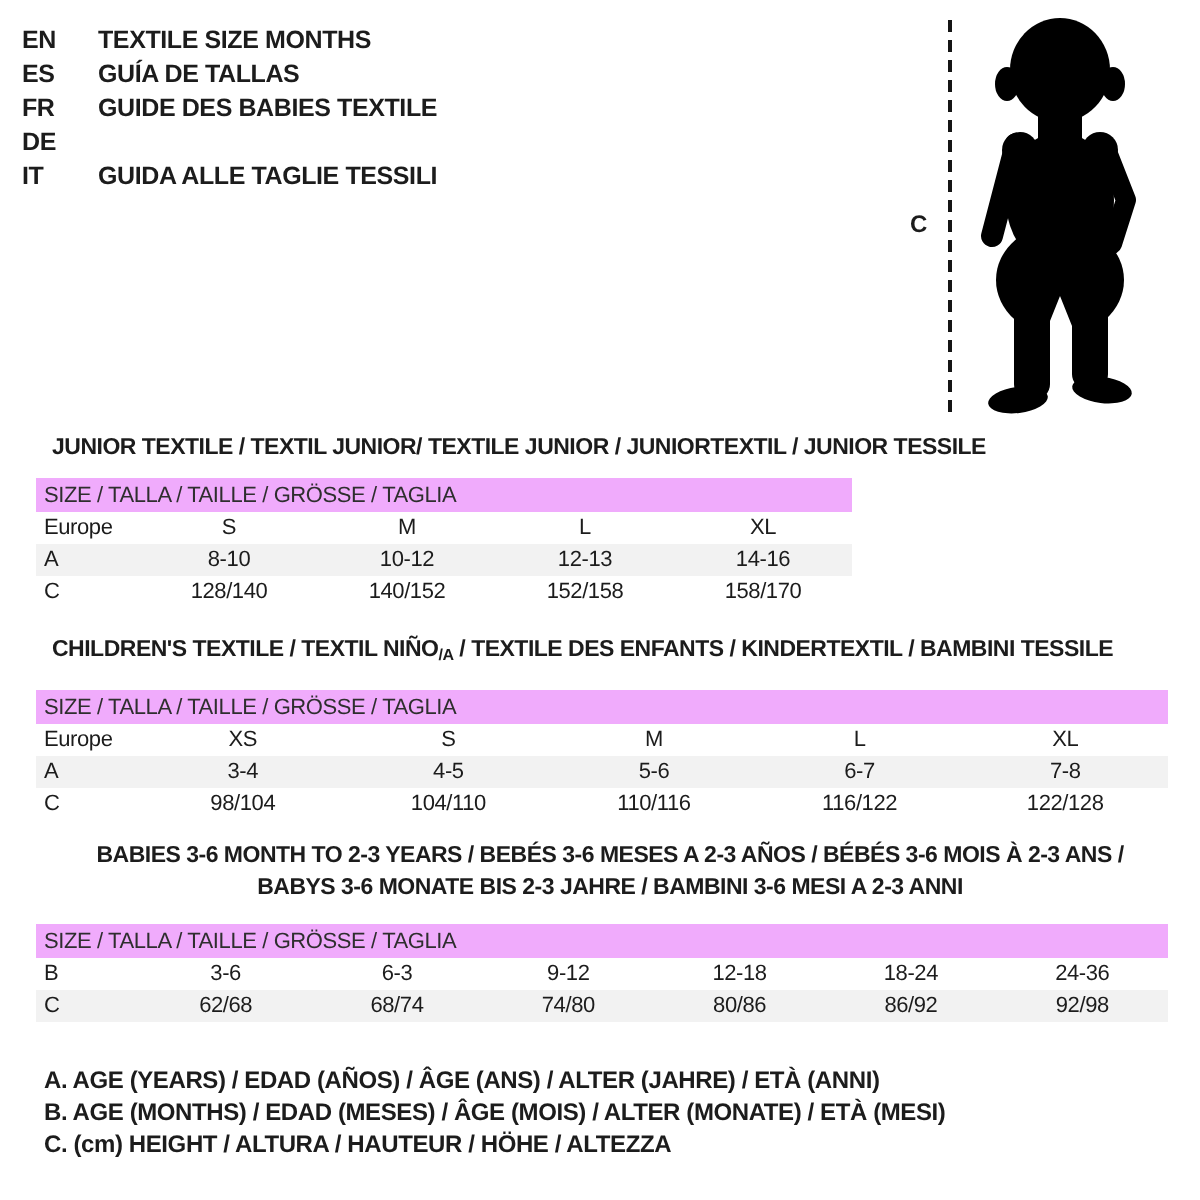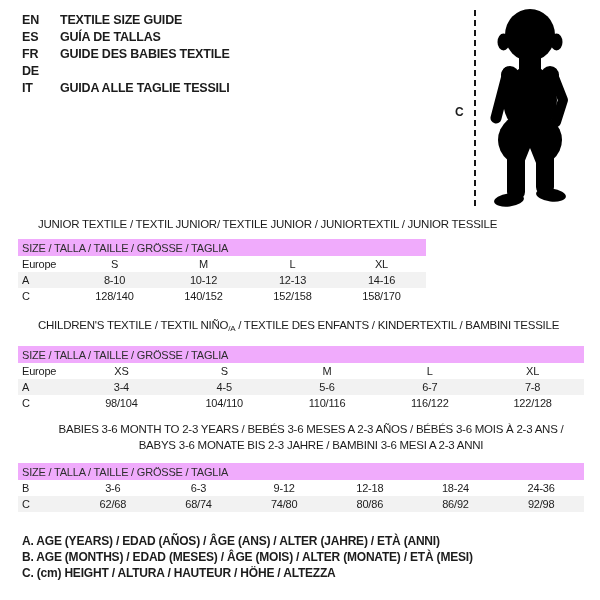--- a/index.html
+++ b/index.html
@@ -5,30 +5,30 @@
   html,body { margin:0; padding:0; }
   body {
     width:600px; height:600px; background:#ffffff; overflow:hidden;
     font-family:"Liberation Sans", sans-serif; color:#1c1c1c;
     letter-spacing:-0.2px;
   }
   .page { position:relative; width:600px; height:600px; }
 
   
   .top { position:relative; height:213px; }
-  .langs { position:absolute; top:12px; left:22px; }
+  .langs { position:absolute; top:12px; left:11px; }
   .lang-row { display:flex; font-weight:bold; font-size:12.5px; line-height:17px; }
   .lang-row .code { width:38px; }
   .measure-line { position:absolute; left:474px; top:10px; height:196px; width:0; border-left:2px dashed #151515; }
   .c-label { position:absolute; left:455px; top:105px; font-weight:bold; font-size:12px; }
   .silhouette { position:absolute; left:480px; top:8px; width:100px; height:200px; }
 
   
   .sec { margin-left:18px; margin-right:16px; }
-  .sec h2 { font-size:11.5px; font-weight:normal; margin:0 0 0 20px; letter-spacing:-0.25px; }
+  .sec h2 { font-size:11.5px; font-weight:bold; margin:0 0 0 8px; letter-spacing:-0.25px; }
   .sec h2 .sub { font-size:8px; vertical-align:-2px; }
   .sec-junior h2 { padding-top:5px; }
   .sec-junior table { margin-top:9px; width:408px; }
   .sec-children { margin-top:15px; }
   .sec-children table { margin-top:13px; }
   .sec-babies { margin-top:10px; }
   .sec-babies h2 div { line-height:16px;text-align:center; }
   .sec-babies table { margin-top:10px; }
 
   table { border-collapse:collapse; table-layout:fixed; width:566px; font-size:11px; }
@@ -46,21 +46,21 @@
 </style>
 </head>
 <body>
 
 <div class="page">
 
   <div class="top">
     <div class="langs">
       <div class="lang-row">
         <span class="code">EN</span>
-        <span class="title">TEXTILE SIZE GUIDE</span>
+        <span class="title">TEXTILE SIZE MONTHS</span>
       </div>
       <div class="lang-row">
         <span class="code">ES</span>
         <span class="title">GUÍA DE TALLAS</span>
       </div>
       <div class="lang-row">
         <span class="code">FR</span>
         <span class="title">GUIDE DES BABIES TEXTILE</span>
       </div>
       <div class="lang-row">

